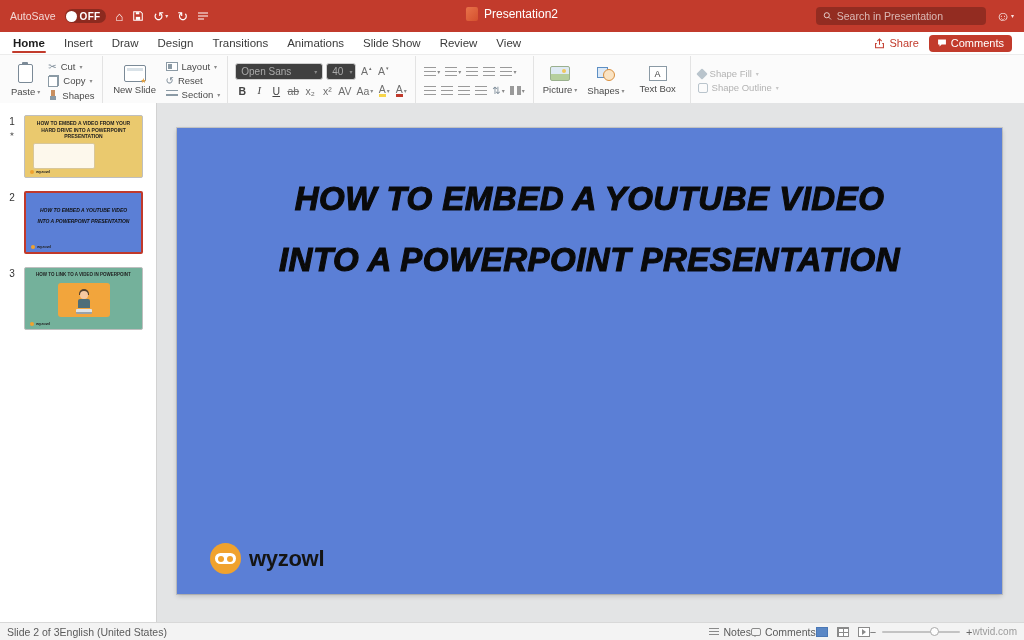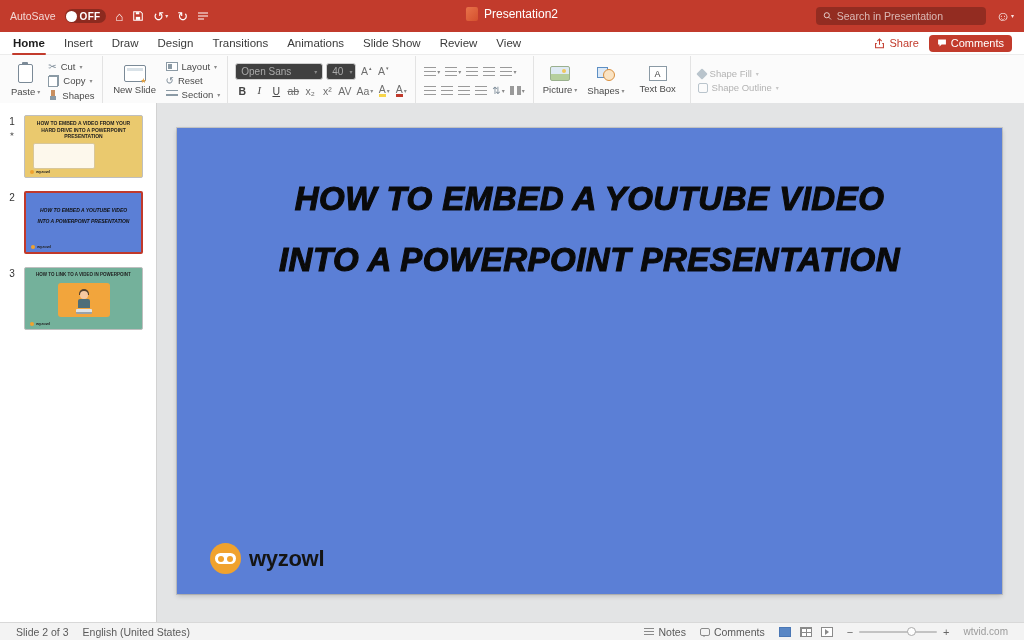--- a/index.html
+++ b/index.html
@@ -21,21 +21,21 @@
   .doc-icon { width:12px; height:14px; border-radius:2px; background:linear-gradient(135deg,#e8734a,#d4502e); display:inline-block; }
   .doc-title { font-size:12px; color:#fff; }
   .tb-right { display:flex; align-items:center; gap:10px; }
   .search-box { display:flex; align-items:center; gap:5px; background:rgba(0,0,0,.24); border-radius:4px; height:18px; padding:0 7px; width:170px; }
   .search-input { background:transparent; border:none; outline:none; color:#fff; font-size:10.5px; width:100%; font-family:inherit; }
   .search-input::placeholder { color:rgba(255,255,255,.65); }
   .account { font-size:14px; }
 
   
   .tabbar { height:22px; display:flex; align-items:center; justify-content:space-between; padding:0 12px; background:#fff; }
-  .tabs { display:flex; gap:17px; height:100%; }
+  .tabs { display:flex; gap:17px; align-items:center; height:100%; }
   .tab { font-size:11.5px; color:#3a3a3a; padding:3px 1px; position:relative; }
   .tab.active { font-weight:bold; color:#1c1c1c; }
   .tab.active::after { content:""; position:absolute; left:0; right:0; bottom:-1px; height:2.5px; background:var(--accent-red,#c23b2c); border-radius:2px; }
   .tab-actions { display:flex; gap:10px; align-items:center; }
   .share-btn { display:flex; align-items:center; gap:4px; color:var(--accent-red,#c23b2c); font-size:11px; }
   .comments-btn { display:flex; align-items:center; gap:4px; background:var(--accent-red,#c23b2c); border-radius:4px; color:#fff; font-size:11px; height:17px; padding:0 8px; }
 
   
   .ribbon { height:53px; background:#fbfbfb; border-bottom:1px solid #d6d6d6; border-top:1px solid #ececec; display:flex; align-items:stretch; padding:1px 2px; overflow:hidden; }
   .rgroup { display:flex; align-items:center; gap:6px; padding:0 7px; border-right:1px solid #e3e3e3; }
@@ -119,21 +119,21 @@
   .canvas { flex:1; background:#e3e4e5; position:relative; }
   .slide { position:absolute; left:20px; top:25px; width:825px; height:466px; background:var(--slide-blue,#5b7fd6); box-shadow:0 0 0 1px rgba(0,0,0,.12), 0 2px 5px rgba(0,0,0,.18); }
   .slide-title { margin-top:40px; text-align:center; font-weight:bold; font-style:italic; font-size:33px; line-height:61px; color:#0a0a0a; letter-spacing:.5px; -webkit-text-stroke:1.1px #0a0a0a; }
   .wyzowl { position:absolute; left:33px; bottom:20px; display:flex; align-items:center; gap:8px; }
   .w-badge { width:31px; height:31px; border-radius:50%; background:var(--logo-orange,#f0a22e); position:relative; }
   .w-goggles { position:absolute; left:5px; top:10px; width:21px; height:11px; background:#fff; border-radius:6px; display:flex; align-items:center; justify-content:space-evenly; }
   .w-goggles i { width:6px; height:6px; border-radius:50%; background:var(--logo-orange,#f0a22e); display:block; }
   .w-text { font-size:22px; font-weight:bold; color:#151515; letter-spacing:-.3px; }
 
   
-  .statusbar { position:absolute; left:0; right:0; bottom:0; height:18px; background:#f3f3f3; border-top:1px solid #d8d8d8; display:flex; align-items:center; gap:14px; padding:0 16px; font-size:10.5px; color:#5a5a5a; }
+  .statusbar { position:absolute; left:0; right:0; bottom:0; height:18px; background:#f3f3f3; border-top:1px solid #d8d8d8; display:flex; align-items:center; padding:0 7px; font-size:10.5px; color:#5a5a5a; }
   .sb-spacer { flex:1; }
   .sb-btn { display:flex; align-items:center; gap:4px; font-size:10.5px; color:#5a5a5a; }
   .ic-notes { width:10px; height:8px; background:repeating-linear-gradient(to bottom,#8a8a8a 0 1px,transparent 1px 3px); }
   .ic-bubble { width:10px; height:8px; border:1px solid #8a8a8a; border-radius:2px; position:relative; }
   .ic-bubble::after { content:""; position:absolute; left:1px; bottom:-4px; border:2px solid transparent; border-top-color:#8a8a8a; }
   .sb-views { display:flex; gap:9px; align-items:center; }
   .vb { width:12px; height:10px; border:1px solid #8a8a8a; background:#fff; }
   .vb.active { background:#5a87c5; border-color:#4a77b5; }
   .vb.grid { background-image:repeating-linear-gradient(to right,#8a8a8a 0 1px,transparent 1px 5px),repeating-linear-gradient(to bottom,#8a8a8a 0 1px,transparent 1px 4px); }
   .vb.show { position:relative; }

